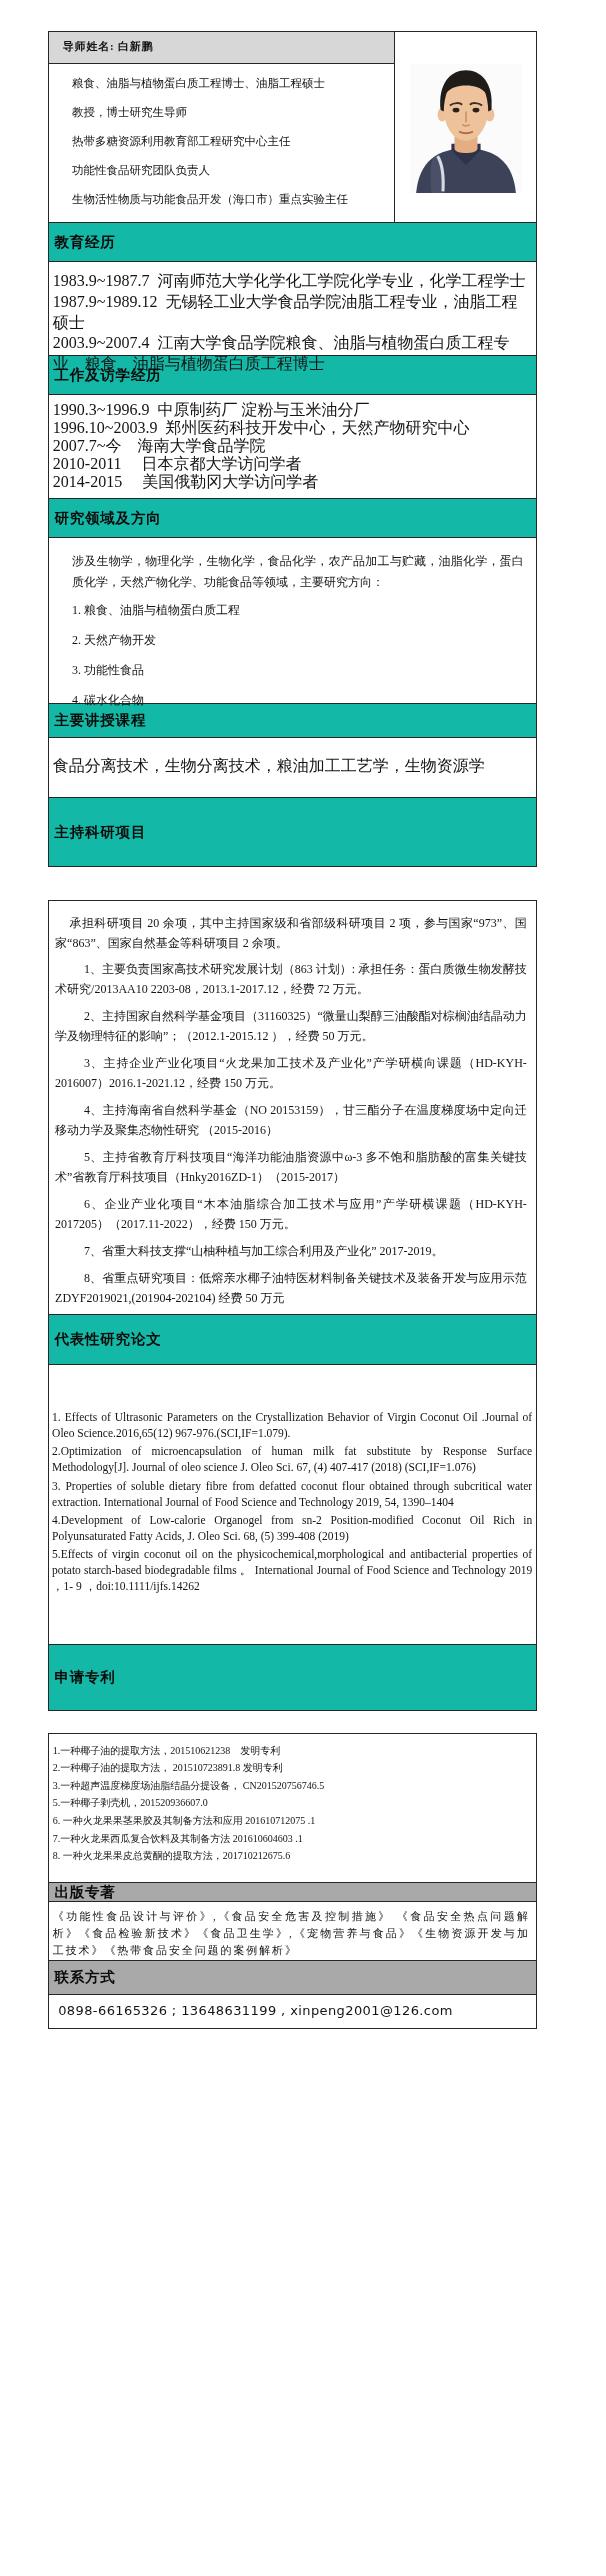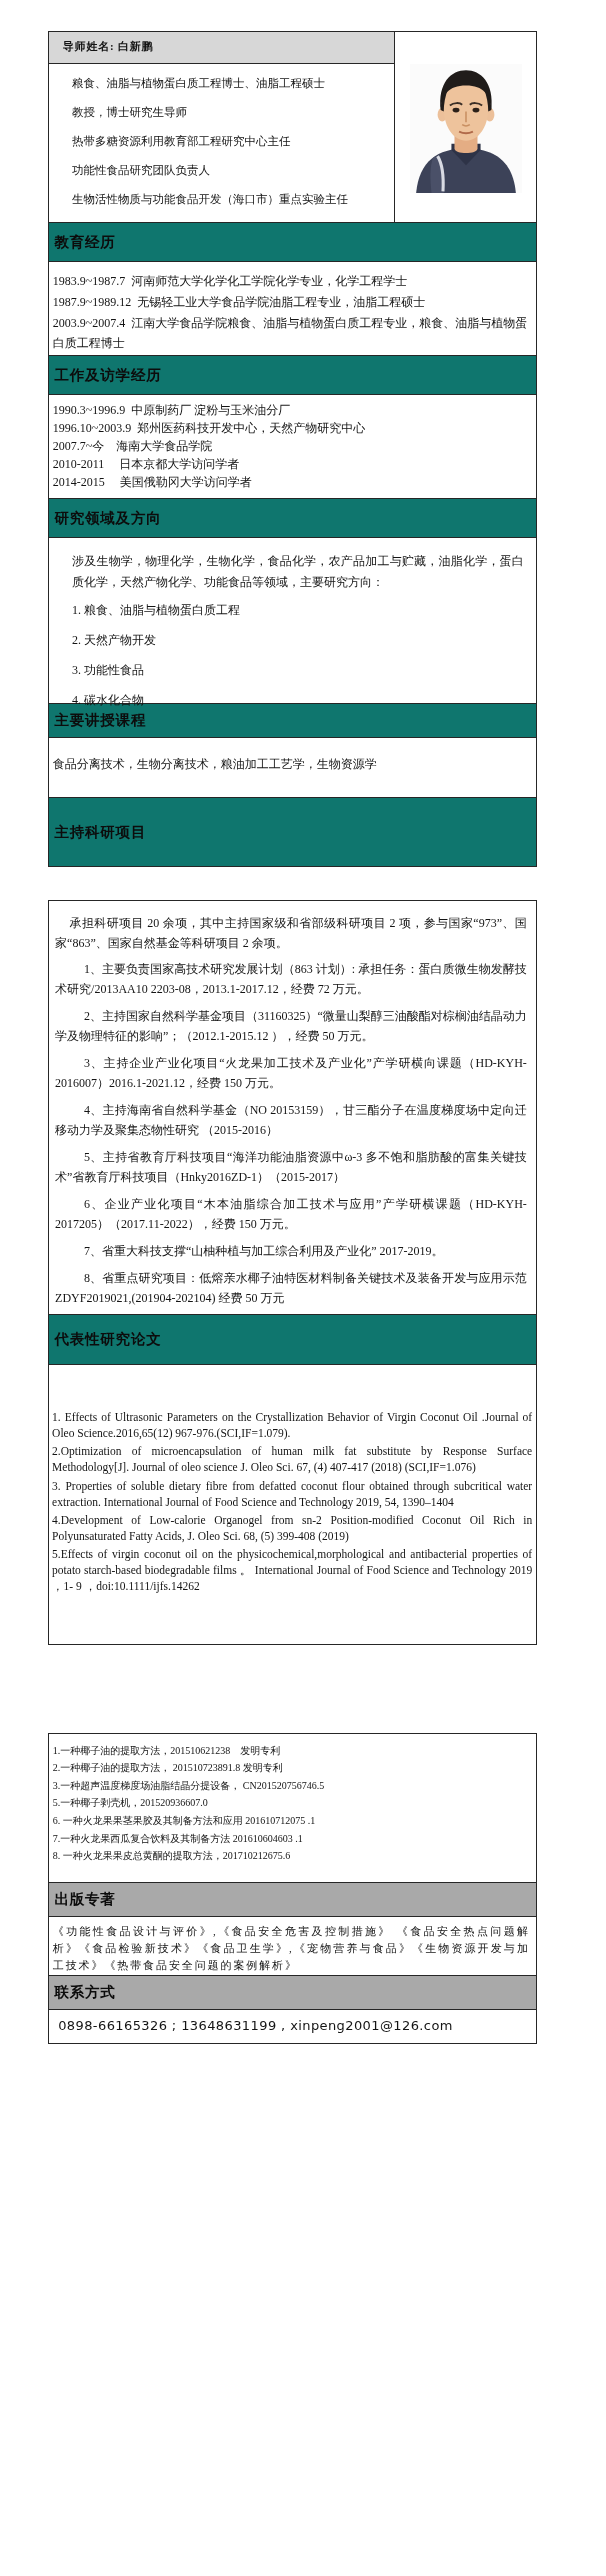--- a/index.html
+++ b/index.html
@@ -10,42 +10,42 @@
   }
   .tbl{
     position:absolute;left:48px;width:489px;box-sizing:border-box;
     border:1.5px solid #262626;background:#fff;
   }
   #tbl1{top:31px;}
   #tbl2{top:900px;}
   #tbl3{top:1733px;}
 
   .sec-hdr{
-    box-sizing:border-box;background:#0f766e;
+    box-sizing:border-box;background:#14b8a6;
     border-top:1.5px solid #262626;border-bottom:1.5px solid #262626;
     display:flex;align-items:center;padding-left:5.4px;
     font-family:"DejaVu Sans","Liberation Sans",sans-serif;
     font-weight:bold;font-size:14.5px;color:#0c0c0c;letter-spacing:0.8px;
   }
   .sec-hdr.last{border-bottom:none;}
   .sec-hdr.dark{background:#a9a9a9;}
 
   
   .row-top{display:flex;height:190px;box-sizing:border-box;}
   .col-left{width:346px;box-sizing:border-box;border-right:1.5px solid #262626;display:flex;flex-direction:column;}
   .name-bar{
     box-sizing:border-box;height:32px;background:#d7d7d7;border-bottom:1.5px solid #262626;
     font-weight:bold;font-size:11px;padding:6.9px 0 0 13.8px;letter-spacing:0.8px;
   }
   .bio{flex:1;padding:11.5px 9.2px 0 23px;font-size:11.5px;}
   .bio-line{height:29px;white-space:pre-wrap;}
   .col-photo{flex:1;display:flex;justify-content:center;align-items:flex-start;padding-top:32px;box-sizing:border-box;}
   .photo{display:block;background:#fbfbfb;}
 
-  .content{box-sizing:border-box;font-size:12px;}
+  .content{box-sizing:border-box;font-size:16px;}
   .edu-content{height:93px;padding:9.2px 6.1px 0 3.8px;line-height:20.7px;}
   .edu-item{white-space:pre-wrap;}
   .work-content{height:103px;padding:6.1px 6.1px 0 3.8px;line-height:18px;}
   .work-item{white-space:pre-wrap;}
   .research-content{height:165px;padding:13px 12.2px 0 23px;font-size:12px;}
   .research-intro{line-height:20.7px;text-align:justify;margin:0 0 7.7px 0;}
   .direction{line-height:20px;margin-bottom:10px;white-space:pre-wrap;}
   .courses-content{height:59px;padding:17.6px 6.1px 0 3.8px;}
   .hdr-h52{height:40px;}
   .hdr-h46{height:35px;}
@@ -163,33 +163,34 @@
 
   <div class="sec-hdr hdr-h66">代表性研究论文</div>
   <div class="content papers-content">
     <p class="paper">1. Effects of Ultrasonic Parameters on the Crystallization Behavior of Virgin Coconut Oil .Journal of Oleo Science.2016,65(12) 967-976.(SCI,IF=1.079).</p>
     <p class="paper">2.Optimization of microencapsulation of human milk fat substitute by Response Surface Methodology[J]. Journal of oleo science  J. Oleo Sci. 67, (4) 407-417 (2018)  (SCI,IF=1.076)</p>
     <p class="paper">3. Properties of soluble dietary fibre from defatted coconut flour obtained through subcritical water extraction. International Journal of Food Science and Technology 2019, 54, 1390–1404</p>
     <p class="paper">4.Development of Low-calorie Organogel from sn-2 Position-modified Coconut Oil Rich in Polyunsaturated Fatty Acids, J. Oleo Sci. 68, (5) 399-408 (2019)</p>
     <p class="paper">5.Effects of virgin coconut oil on the physicochemical,morphological and antibacterial properties of potato starch-based biodegradable films 。 International Journal of Food Science and Technology 2019 ，1- 9 ，doi:10.1111/ijfs.14262</p>
   </div>
 
+  <div class="sec-hdr hdr-h86 last">申请专利</div>
 </div>
 
 <div class="tbl" id="tbl3">
 
   <div class="content patents-content">
     <div class="patent">1.一种椰子油的提取方法，201510621238    发明专利</div>
     <div class="patent">2.一种椰子油的提取方法， 201510723891.8 发明专利</div>
     <div class="patent">3.一种超声温度梯度场油脂结晶分提设备， CN201520756746.5</div>
     <div class="patent">5.一种椰子剥壳机，201520936607.0</div>
     <div class="patent">6. 一种火龙果果茎果胶及其制备方法和应用 201610712075 .1</div>
     <div class="patent">7.一种火龙果西瓜复合饮料及其制备方法 201610604603 .1</div>
     <div class="patent">8. 一种火龙果果皮总黄酮的提取方法，201710212675.6</div>
   </div>
 
-  <div class="sec-hdr hdr-h46 dark" style="height:35px;font-family:Liberation Mono, monospace;">出版专著</div>
+  <div class="sec-hdr hdr-h46 dark" style="height:20px;font-family:Liberation Mono, monospace;">出版专著</div>
   <div class="content books-content">《功能性食品设计与评价》,《食品安全危害及控制措施》 《食品安全热点问题解析》《食品检验新技术》《食品卫生学》,《宠物营养与食品》《生物资源开发与加工技术》《热带食品安全问题的案例解析》</div>
 
   <div class="sec-hdr hdr-h46 dark">联系方式</div>
   <div class="content contact-content">0898-66165326 ; 13648631199 , xinpeng2001@126.com</div>
 </div>
 
 
 </body></html>

